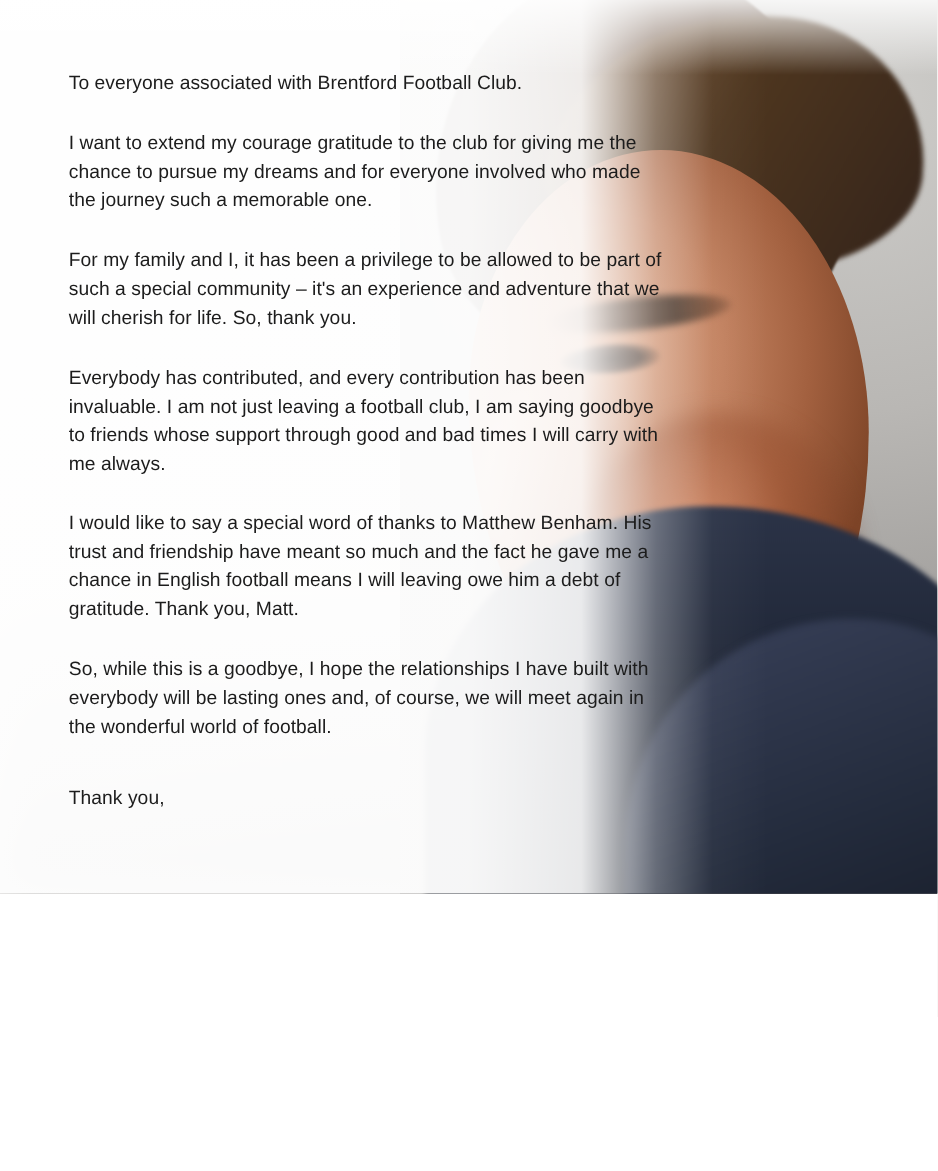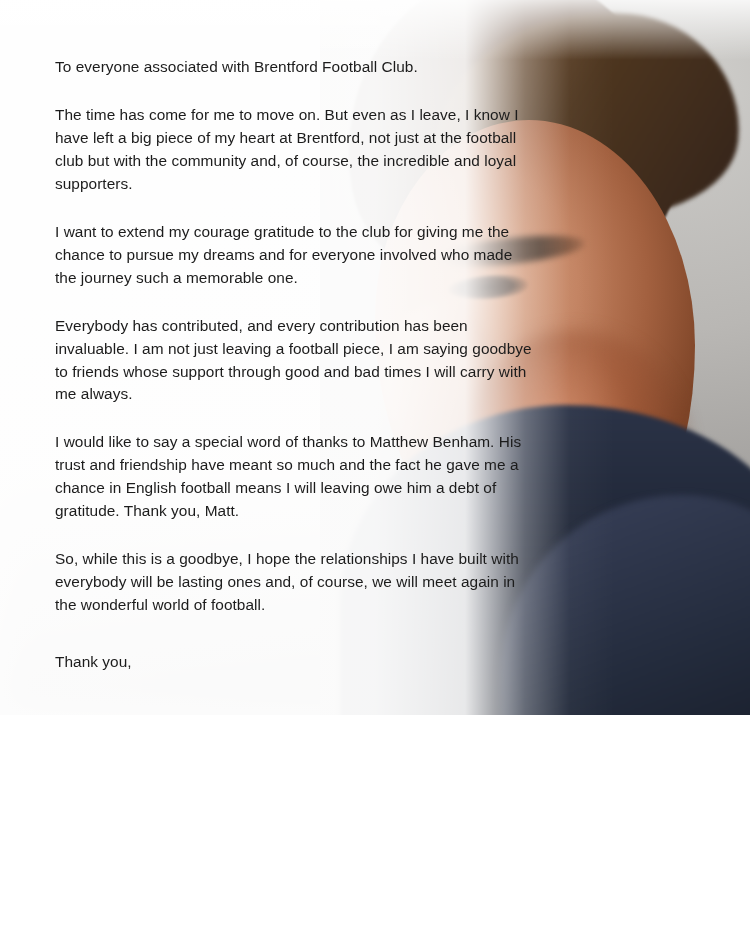--- a/index.html
+++ b/index.html
@@ -221,23 +221,23 @@
       <div class="p-jaw"></div>
       <div class="p-body"></div>
       <div class="p-body2"></div>
     </div>
     <div class="veil"></div>
     <div class="veil-top"></div>
   </div>
 
   <div class="letter">
     <p class="para">To everyone associated with Brentford Football Club.</p>
-    <p class="para">The time has come for me to move on. But even as I leave, I know I have left a big piece of my heart at Brentford, not just at the football club but with the community and, of course, the incredible and loyal supporters.</p>
     <p class="para">I want to extend my courage gratitude to the club for giving me the chance to pursue my dreams and for everyone involved who made the journey such a memorable one.</p>
-    <p class="para">Everybody has contributed, and every contribution has been invaluable. I am not just leaving a football piece, I am saying goodbye to friends whose support through good and bad times I will carry with me always.</p>
+    <p class="para">For my family and I, it has been a privilege to be allowed to be part of such a special community – it's an experience and adventure that we will cherish for life. So, thank you.</p>
+    <p class="para">Everybody has contributed, and every contribution has been invaluable. I am not just leaving a football club, I am saying goodbye to friends whose support through good and bad times I will carry with me always.</p>
     <p class="para">I would like to say a special word of thanks to Matthew Benham. His trust and friendship have meant so much and the fact he gave me a chance in English football means I will leaving owe him a debt of gratitude. Thank you, Matt.</p>
     <p class="para">So, while this is a goodbye, I hope the relationships I have built with everybody will be lasting ones and, of course, we will meet again in the wonderful world of football.</p>
     <p class="para closing">Thank you,</p>
   </div>
 
   <div class="signature">
     <svg viewBox="0 0 215 90" xmlns="http://www.w3.org/2000/svg" aria-hidden="true">
       <g fill="none" stroke="#141414" stroke-linecap="round" stroke-linejoin="round">
         <path d="M6 62 C16 40, 24 26, 30 20 C33 17, 35 20, 33 28 C30 42, 22 58, 16 68 C13 73, 12 70, 15 64 C22 50, 34 34, 44 26 C49 22, 51 25, 48 32 C44 42, 35 56, 30 64 C27 69, 28 71, 33 67 C43 59, 55 44, 63 34" stroke-width="3.2"></path>
         <path d="M40 56 C60 49, 80 42, 100 36" stroke-width="2.4"></path>

